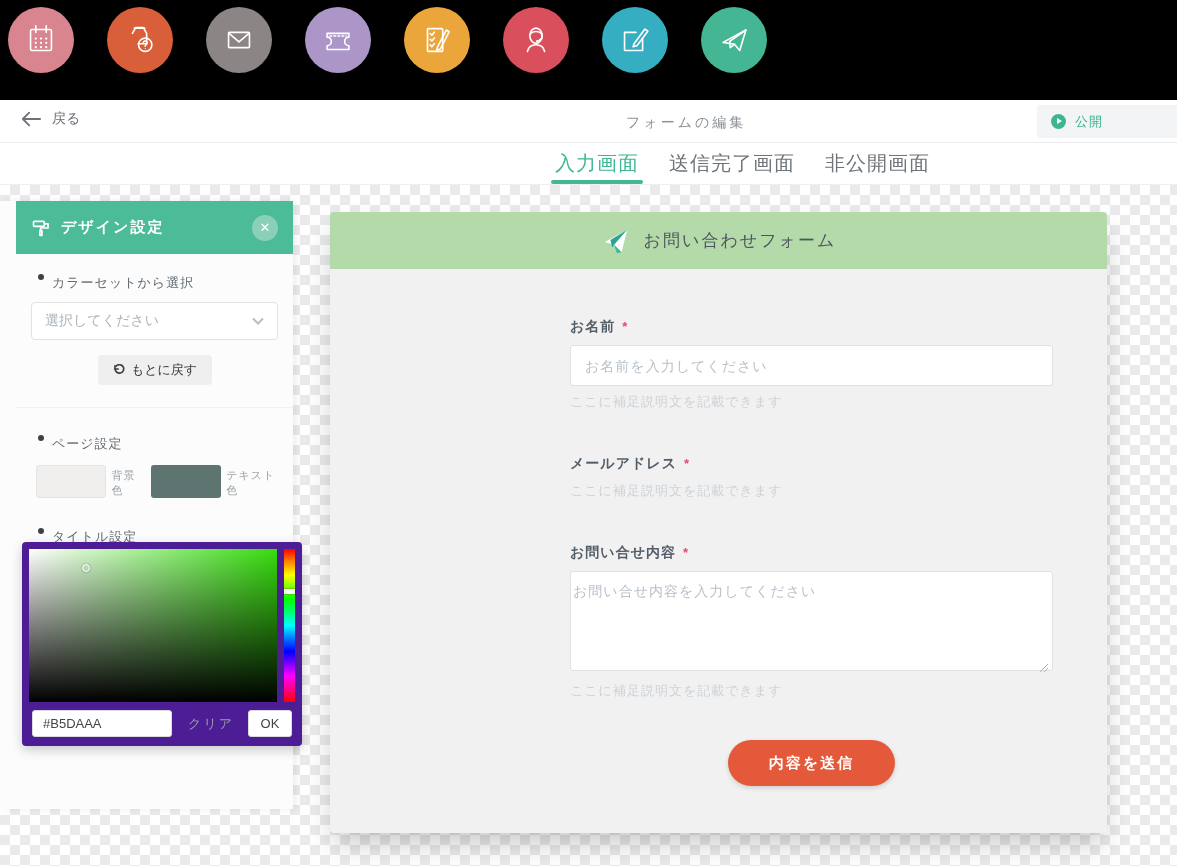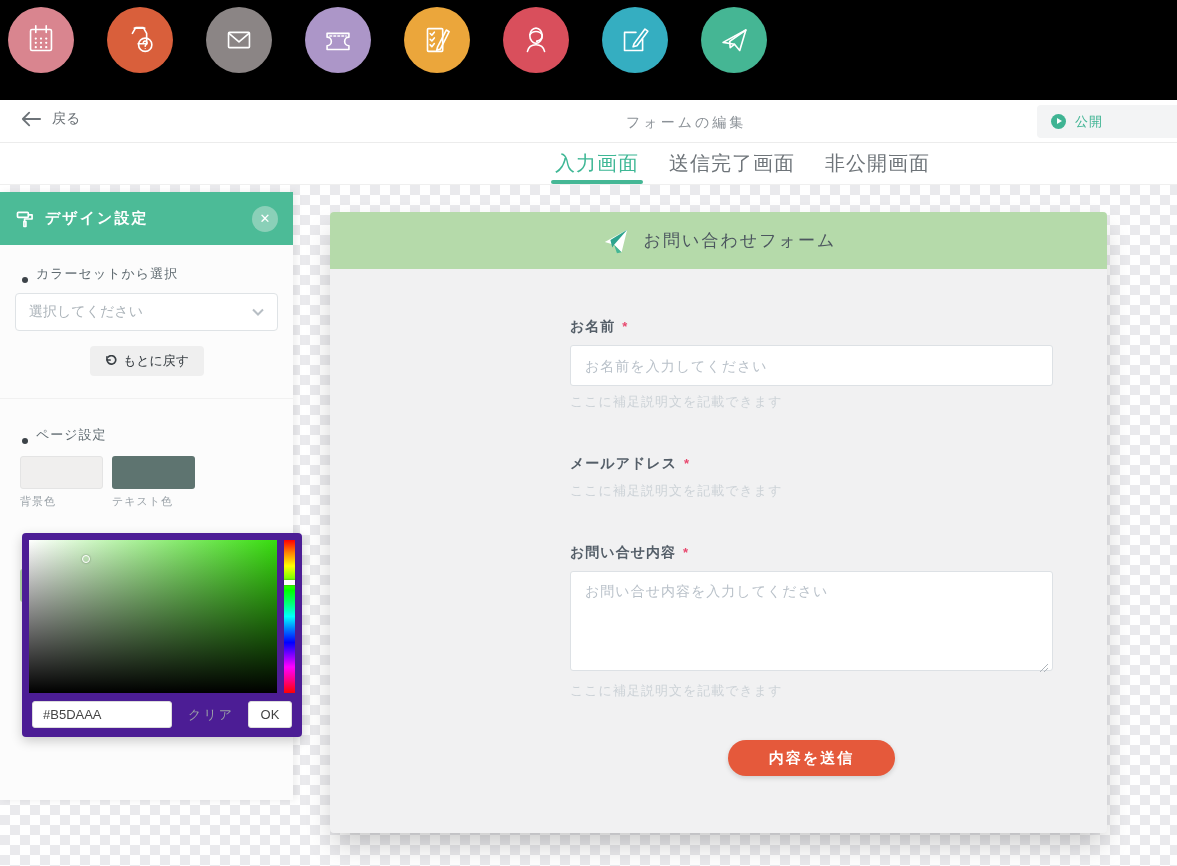--- a/index.html
+++ b/index.html
@@ -40,45 +40,45 @@
   .tab.active::after { content:""; position:absolute; left:-2px; right:-2px; bottom:0;
     height:4px; background:#45b795; border-radius:2px; }
 
   
   .content { position:absolute; top:85px; left:0; width:1177px; height:681px;
     background-color:#fff;
     background-image:repeating-conic-gradient(#eaeaed 0% 25%, #ffffff 0% 50%);
     background-size:20px 20px; }
 
   
-  .sidebar { position:absolute; left:0; top:7px; width:293px; height:608px;
-    background:#fcfcfc; box-shadow:3px 0 7px rgba(0,0,0,0.07); }
+  .sidebar { position:absolute; left:0; top:16px; width:293px; height:608px;
+    background:#fcfcfc; box-shadow:3px 0 7px rgba(0,0,0,0.07);padding-left:16px; }
   .sidebar-header { height:53px; background:#4cbb97; display:flex; align-items:center;
     gap:10px; padding:0 15px; }
   .sidebar-header svg { width:20px; height:20px; stroke:#fff; fill:none; stroke-width:2;
     stroke-linecap:round; stroke-linejoin:round; }
   .sidebar-title { color:#fff; font-size:15px; font-weight:bold; letter-spacing:2px; }
   .close-btn { margin-left:auto; width:26px; height:26px; border-radius:50%;
     background:#8ad0b8; color:#fff; font-size:13px; display:flex; align-items:center;
     justify-content:center; cursor:pointer; }
-  .sec-label { display:flex; align-items:flex-end; gap:8px; margin:20px 15px 0 22px;
+  .sec-label { display:flex; align-items:flex-start; gap:8px; margin:20px 15px 0 22px;
     font-size:13px; color:#5f6a70; letter-spacing:1px; }
   .bullet { width:6px; height:6px; border-radius:50%; background:#3c4348; flex:0 0 auto; }
   .select-box { margin:10px 15px 0; height:38px; border:1px solid #dfe3e6; border-radius:4px;
     background:#fff; display:flex; align-items:center; padding:0 13px; color:#abb3b9;
     font-size:14px; cursor:pointer; }
   .select-box svg { margin-left:auto; width:12px; height:8px; stroke:#b7bec4; fill:none; stroke-width:2; }
   .reset-btn { margin:15px auto 0; width:114px; height:30px; background:#efefef; border:none;
     border-radius:4px; display:flex; align-items:center; justify-content:center; gap:6px;
     font-size:13px; color:#3a4045; cursor:pointer; font-family:inherit; }
   .reset-btn svg { width:13px; height:13px; stroke:#3a4045; fill:none; stroke-width:1.8;
     stroke-linecap:round; stroke-linejoin:round; }
   .sb-divider { margin-top:22px; border-top:1px solid #f1f1f1; }
   .swatch-row { display:flex; gap:9px; margin:12px 15px 0 20px; }
-  .swatch-col { display:flex; flex-direction:column; align-items:flex-start; gap:5px; }
+  .swatch-col { display:flex; align-items:flex-end; gap:5px; }
   .swatch { width:83px; height:33px; border-radius:3px; cursor:pointer; }
   .swatch.light { border:1px solid #e4e4e4; }
   .swatch-label { font-size:11px; color:#9aa2a8; letter-spacing:1px; }
 
   
   .picker { position:absolute; left:8px; top:341px; width:280px; background:#4c1d95;
     border-radius:4px; box-shadow:0 4px 12px rgba(0,0,0,0.2); padding:7px;margin-left:14px; }
   .picker-top { display:flex; }
   .sat-area { position:relative; flex:1; height:153px;
     background:linear-gradient(to top,#000,rgba(0,0,0,0)),
@@ -105,28 +105,28 @@
   .card-header svg { width:30px; height:28px; }
   .card-title { color:#4c565f; font-size:17px; font-weight:normal; letter-spacing:2px; }
   .form-body { padding:49px 54px 0 240px; }
   .field { margin-bottom:44px; }
   .field-label-row { display:flex; align-items:baseline; gap:7px; margin-bottom:9px; }
   .field-label { font-size:14px; font-weight:bold; color:#545e68; letter-spacing:1px; }
   .req { color:#e8476d; font-size:13px; font-weight:bold; }
   .field input[type="text"] { width:100%; height:41px; background:#fff; border:1px solid #dde1e5;
     border-radius:3px; padding:0 14px; font-size:14px; color:#444; font-family:inherit; }
   .field textarea { width:100%; height:100px; background:#fff; border:1px solid #dde1e5;
-    border-radius:3px; padding:11px 14px; font-size:14px; color:#444; resize:none; font-family:inherit; }
+    border-radius:3px; padding:11px 2px; font-size:14px; color:#444; resize:none; font-family:inherit; }
   .field input::placeholder, .field textarea::placeholder { color:#b9c1c9; letter-spacing:1px; }
   .ta-wrap { position:relative; }
   .resize-grip { position:absolute; right:4px; bottom:6px; width:10px; height:10px; }
   .resize-grip svg { width:10px; height:10px; stroke:#aeb4ba; stroke-width:1; }
   .helper { margin-top:7px; font-size:13px; color:#ccd2d7; letter-spacing:1px; }
   .submit-row { display:flex; justify-content:center; margin-top:0; }
-  .submit-btn { width:167px; height:36px; border:none; border-radius:23px; color:#fff;
+  .submit-btn { width:167px; height:46px; border:none; border-radius:23px; color:#fff;
     font-size:15px; font-weight:bold; letter-spacing:2px; cursor:pointer;
     box-shadow:0 2px 5px rgba(0,0,0,0.15); font-family:inherit; }
 </style>
 </head>
 <body>
 
 <div class="app-bar">
   <div class="app-icon" style="background: rgb(217, 133, 143);">
     <svg viewBox="0 0 40 40">
       <rect x="9" y="9" width="22" height="22" rx="1.5"></rect>

